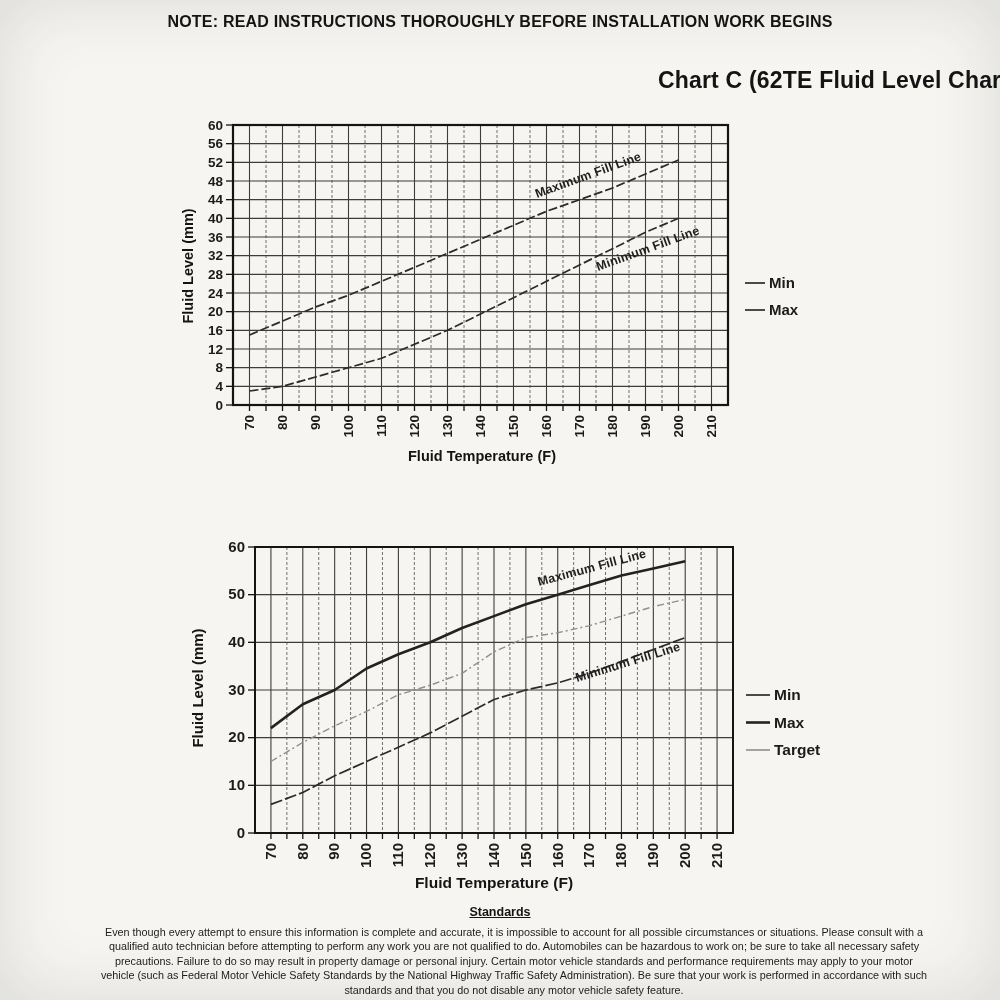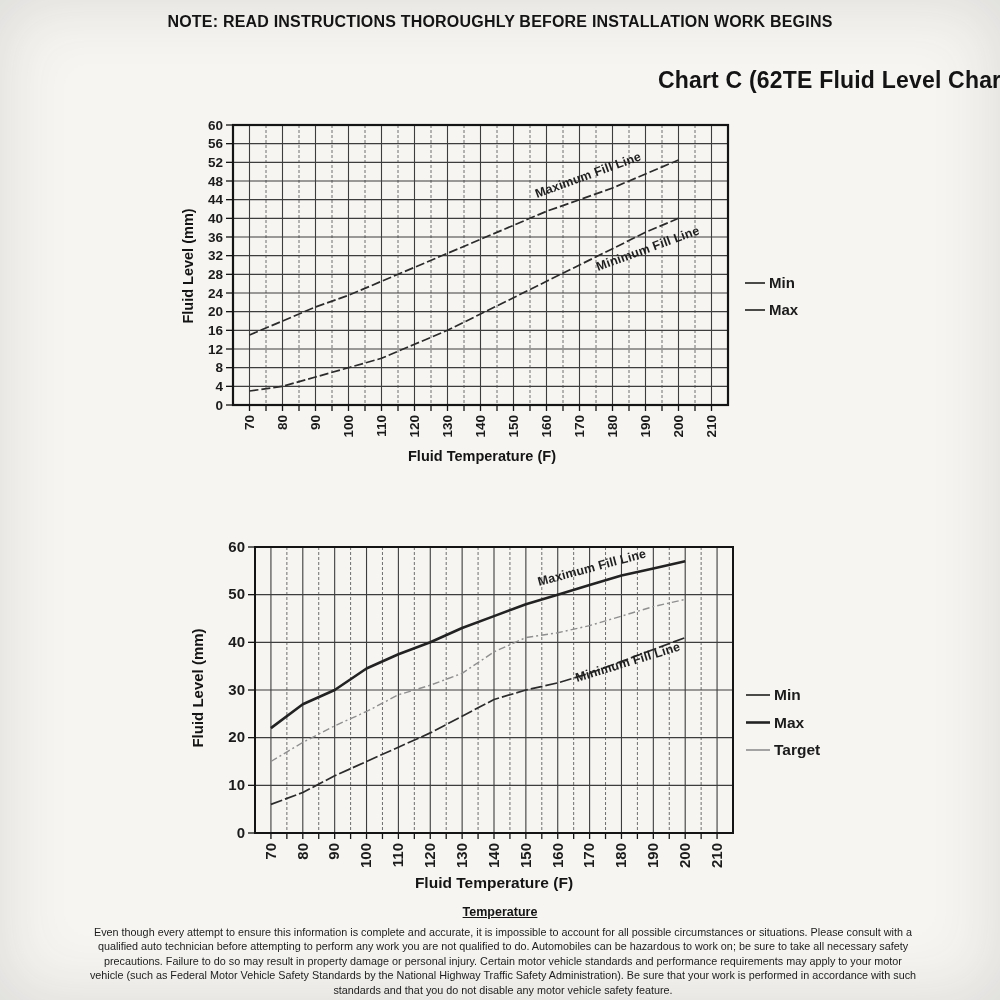--- a/index.html
+++ b/index.html
@@ -18,21 +18,21 @@
     font-size:23px;font-weight:bold;color:#141414;letter-spacing:.2px;
   }
   .title-c{top:50px;left:0;width:1000px;}
   .title-d{top:491px;left:40px;width:960px;}
   #charts{position:absolute;left:0;top:0;width:1000px;height:1000px;}
   .disc-head{
     position:absolute;top:905px;left:0;width:1000px;text-align:center;
     font-size:12.5px;font-weight:bold;text-decoration:underline;color:#141414;
   }
   .disc-body{
-    position:absolute;top:925px;left:88px;width:830px;text-align:center;
+    position:absolute;top:925px;left:99px;width:830px;text-align:center;
     font-size:10.8px;line-height:14.4px;color:#1c1c1c;
   }
   svg text{font-family:"Liberation Sans",sans-serif;}
 </style>
 </head>
 <body>
 
 <div class="page">
   <div class="note">NOTE: READ INSTRUCTIONS THOROUGHLY BEFORE INSTALLATION WORK BEGINS</div>
 
@@ -274,15 +274,15 @@
         <text x="577" y="682" transform="rotate(-17 577 682)" font-size="12.5" font-weight="bold" fill="#1f1f1f" letter-spacing="0.2">Minimum Fill Line</text>
         <line x1="746" y1="695" x2="770" y2="695" stroke="#2b2b2b" stroke-width="1.7"></line>
         <text x="774" y="700.2" font-size="15.5" font-weight="600" fill="#1b1b1b">Min</text>
         <line x1="746" y1="722.5" x2="770" y2="722.5" stroke="#222222" stroke-width="2.6"></line>
         <text x="774" y="727.7" font-size="15.5" font-weight="600" fill="#1b1b1b">Max</text>
         <line x1="746" y1="750" x2="770" y2="750" stroke="#8f8f8f" stroke-width="1.6"></line>
         <text x="774" y="755.2" font-size="15.5" font-weight="600" fill="#1b1b1b">Target</text>
       </g>
     </svg>
 
-  <div class="disc-head">Temperature</div>
+  <div class="disc-head">Standards</div>
   <div class="disc-body">Even though every attempt to ensure this information is complete and accurate, it is impossible to account for all possible circumstances or situations.  Please consult with a qualified auto technician before attempting to perform any work you are not qualified to do.  Automobiles can be hazardous to work on; be sure to take all necessary safety precautions.  Failure to do so may result in property damage or personal injury.  Certain motor vehicle standards and performance requirements may apply to your motor vehicle (such as Federal Motor Vehicle Safety Standards by the National Highway Traffic Safety Administration).  Be sure that your work is performed in accordance with such standards and that you do not disable any motor vehicle safety feature.</div>
 </div>
 
 </body></html>

